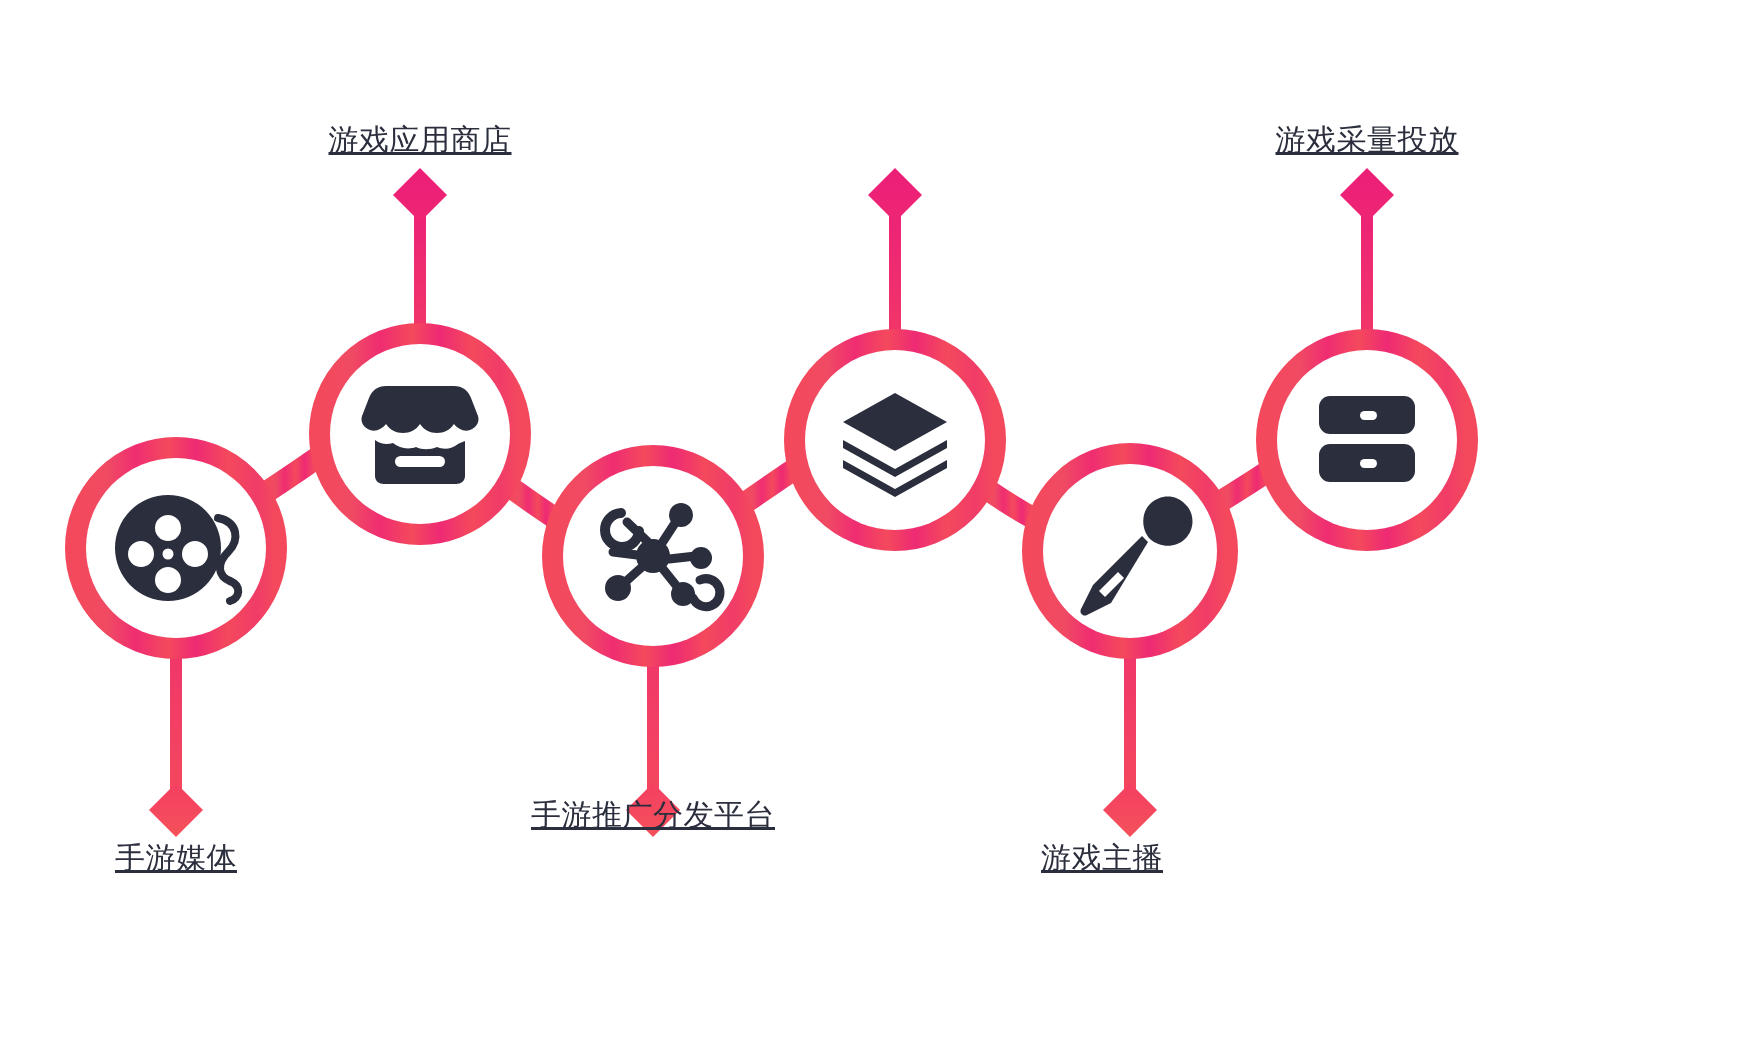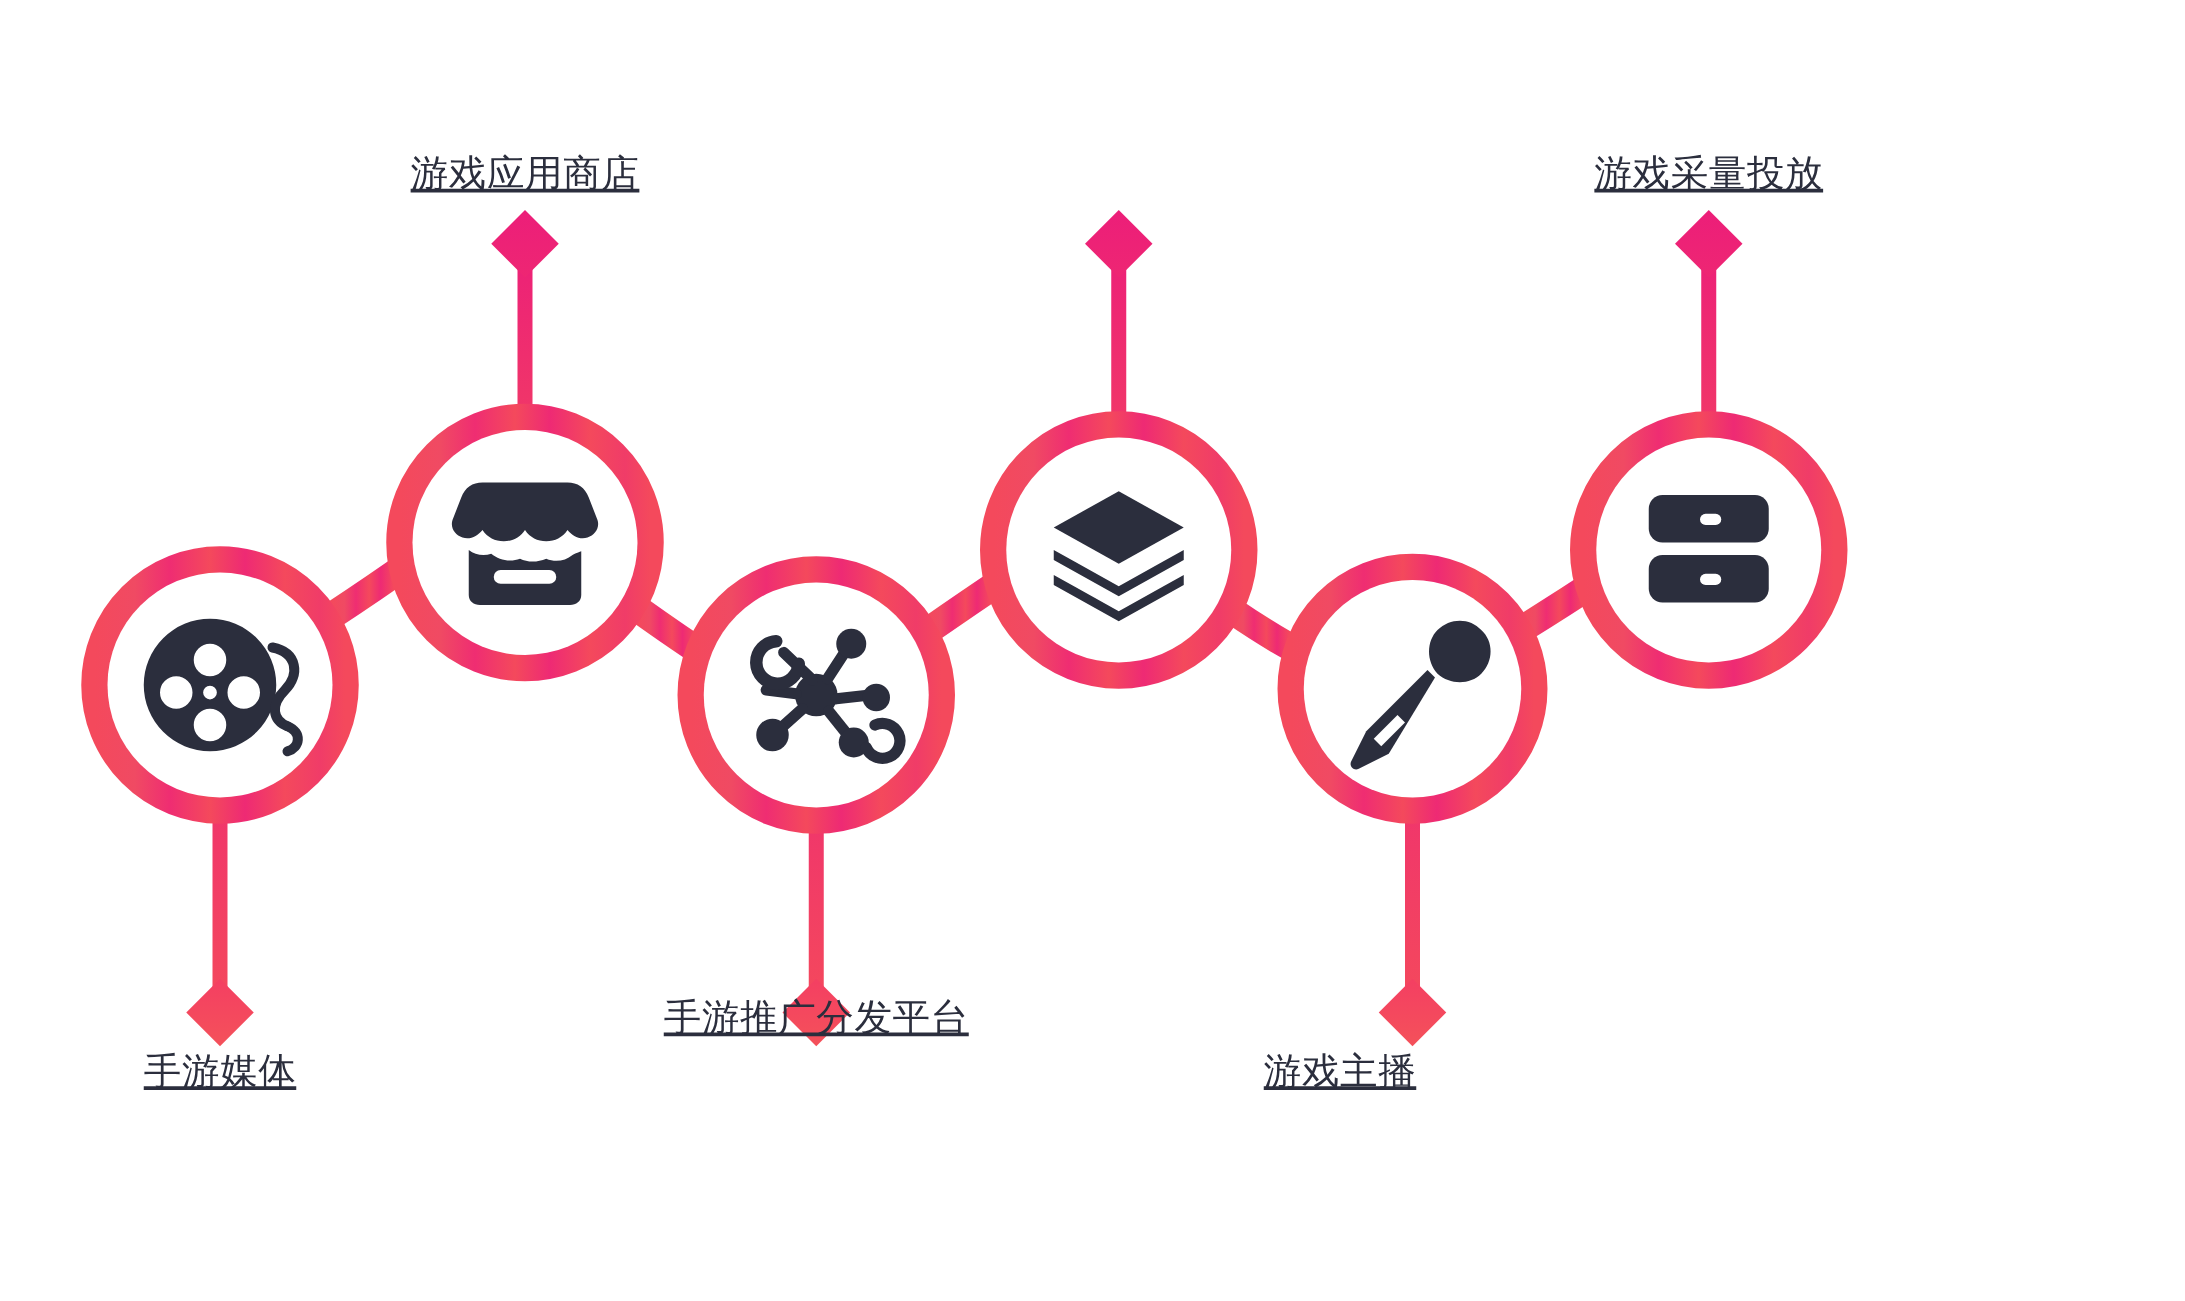--- a/index.html
+++ b/index.html
@@ -165,16 +165,16 @@
         <rect x="-7" y="-29" width="17" height="9" rx="4.5" fill="#ffffff"></rect>
         <rect x="-7" y="19" width="17" height="9" rx="4.5" fill="#ffffff"></rect>
       </g>
 
     </g>
   </svg>
 
   <div class="label" style="left:176px; top:838px;">手游媒体</div>
   <div class="label" style="left:420px; top:120px;">游戏应用商店</div>
   <div class="label" style="left:653px; top:795px;">手游推广分发平台</div>
-  <div class="label" style="left:1072px; top:838px;">游戏主播</div>
+  <div class="label" style="left:1102px; top:838px;">游戏主播</div>
   <div class="label" style="left:1367px; top:120px;text-align:right;">游戏采量投放</div>
 
 </div>
 
 </body></html>

